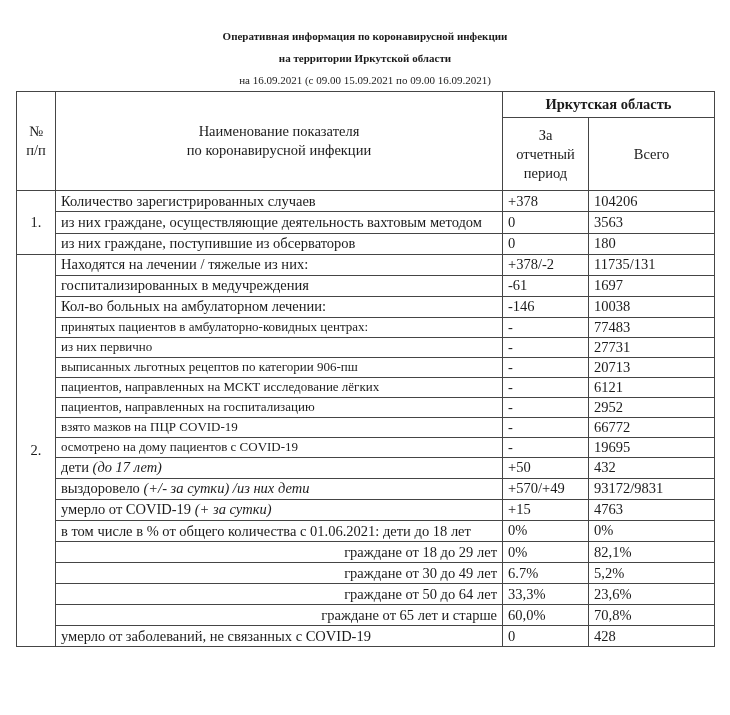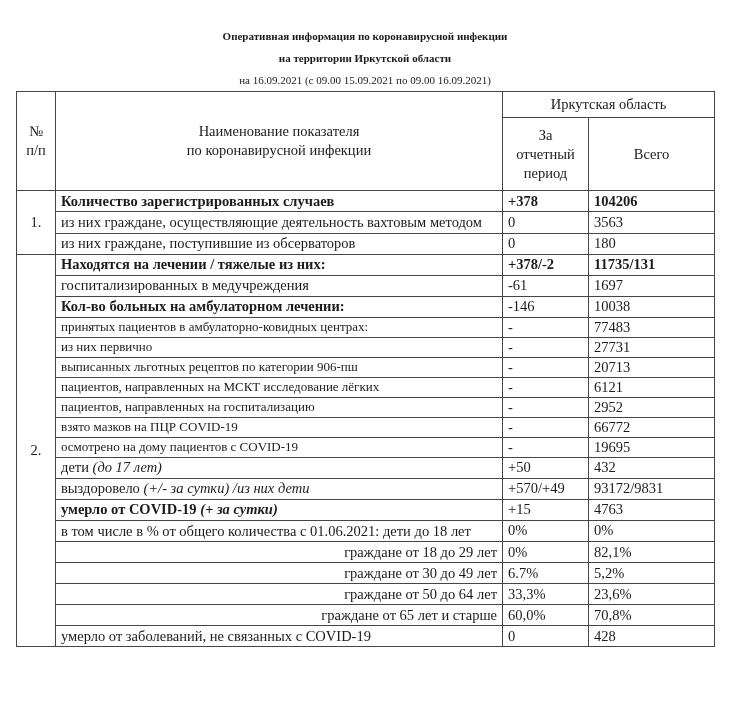--- a/index.html
+++ b/index.html
@@ -45,31 +45,31 @@
     padding: 0 5px;
     font-size: 14.5px;
     line-height: 19px;
     vertical-align: middle;
     overflow: hidden;
   }
   
   td.h { text-align: center; }
   td.h-num { font-size: 14px; line-height: 17px; }
   td.h-name { white-space: pre-line; line-height: 19px; height: 72px; }
-  td.h-region { font-weight: normal; height: 25px; }
+  td.h-region { font-weight: bold; height: 25px; }
   td.h-sub { height: 72px; line-height: 19px; }
   
   td.c-num { text-align: center; font-size: 14.5px; }
   td.c-name { text-align: left; padding-left: 8px; padding-right: 6px; }
   td.c-val { }
   tr.rw { height: 21px; }
   tr.rw-sm { height: 20px; }
   tr.rw-sm td.c-name { font-size: 13px; line-height: 16px; }
   tr.rw-dbl td.c-name { line-height: 18.5px; padding-top: 1px; padding-bottom: 1px; }
-  .b { font-weight: bold; }
+  .b { font-weight: normal; }
   td.ar { text-align: right; padding-right: 5px; }
   td.aj { text-align: justify; }
   td.c-name i { font-style: italic; }
 </style>
 </head>
 <body>
 
 <div class="page">
 
   <div class="doc-title">

